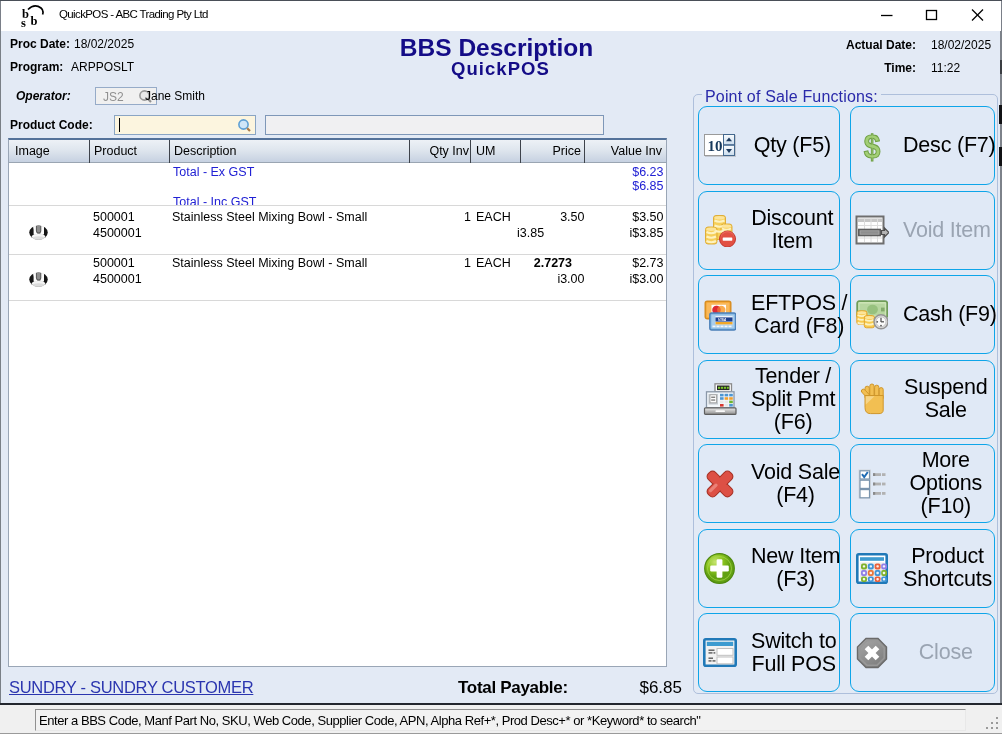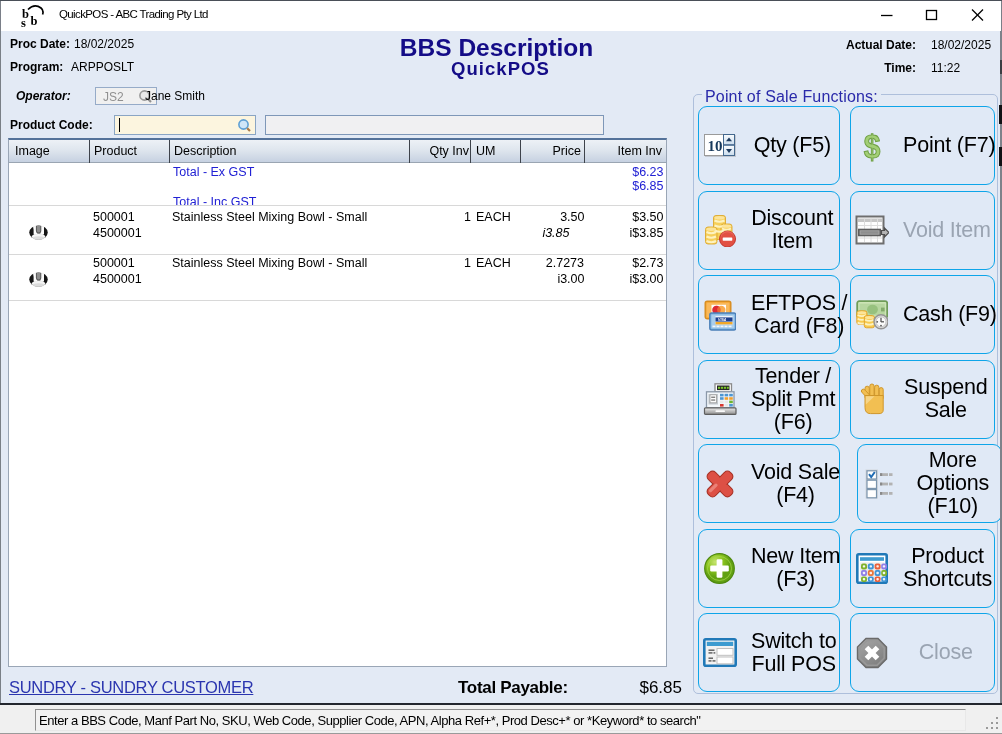--- a/index.html
+++ b/index.html
@@ -82,40 +82,40 @@
 <div class="tbox" style="left:248px; top:115px; width:339px; height:20px; background:#f0f0f2; border:1.5px solid #7e97b8;"></div>
 
 <div id="grid">
   <div id="ghead">
     <div class="hcell" style="left:6px;">Image</div>
     <div class="hcell" style="left:85px;">Product</div>
     <div class="hcell" style="left:165px;">Description</div>
     <div class="hcell" style="left:400px; width:60px; text-align:right;">Qty Inv</div>
     <div class="hcell" style="left:467px;">UM</div>
     <div class="hcell" style="left:508px; width:64px; text-align:right;">Price</div>
-    <div class="hcell" style="left:573px; width:80px; text-align:right;">Item Inv</div>
+    <div class="hcell" style="left:573px; width:80px; text-align:right;">Value Inv</div>
     <div class="hsep" style="left:80px;"></div>
     <div class="hsep" style="left:160px;"></div>
     <div class="hsep" style="left:400px;"></div>
     <div class="hsep" style="left:461px;"></div>
     <div class="hsep" style="left:511px;"></div>
     <div class="hsep" style="left:575px;"></div>
   </div>
   <div class="gtxt blue" style="left:164px; top:26px;">Total - Ex GST</div>
   <div class="gtxt blue" style="left:164px; top:56px;">Total - Inc GST</div>
   <div class="gtxt blue" style="left:553px; top:26px; width:101.5px; text-align:right;">$6.23</div>
   <div class="gtxt blue" style="left:553px; top:40px; width:101.5px; text-align:right;">$6.85</div>
   <div class="rsep" style="top:64.5px;"></div>
   <div class="gtxt" style="left:84px; top:71px;">500001</div>
   <div class="gtxt" style="left:84px; top:86.5px;">4500001</div>
   <div class="gtxt" style="left:163px; top:71px;">Stainless Steel Mixing Bowl - Small</div>
   <div class="gtxt" style="left:400px; top:71px; width:62px; text-align:right;">1</div>
   <div class="gtxt" style="left:467px; top:71px;">EACH</div>
   <div class="gtxt" style="left:500px; top:71px; width:75.5px; text-align:right;">3.50</div>
-  <div class="gtxt" style="left:485px; top:86.5px; width:75.5px; text-align:right;font-style:italic;">i3.85</div>
+  <div class="gtxt" style="left:508px; top:86.5px; width:75.5px; text-align:left;">i3.85</div>
   <div class="gtxt" style="left:553px; top:71px; width:101.5px; text-align:right;">$3.50</div>
   <div class="gtxt" style="left:553px; top:86.5px; width:101.5px; text-align:right;">i$3.85</div>
   <svg class="abs" style="left:20px; top:85px;" width="19" height="16" viewBox="0 0 19 16">
     <defs>
         <clipPath id="bc1">
           <ellipse cx="9.5" cy="7.6" rx="9.2" ry="7.2"></ellipse>
         </clipPath>
       </defs>
     <ellipse cx="9.5" cy="7.6" rx="9.2" ry="7.2" fill="#c4c4c4"></ellipse>
     <g clip-path="url(#bc1)">
@@ -129,21 +129,21 @@
       <ellipse cx="9.5" cy="14.4" rx="5.4" ry="1.9" fill="#8a8a8a"></ellipse>
       <ellipse cx="9.5" cy="13.2" rx="6" ry="2" fill="#dcdcdc"></ellipse>
     </g>
   </svg>
   <div class="rsep" style="top:113.5px;"></div>
   <div class="gtxt" style="left:84px; top:117px;">500001</div>
   <div class="gtxt" style="left:84px; top:132.5px;">4500001</div>
   <div class="gtxt" style="left:163px; top:117px;">Stainless Steel Mixing Bowl - Small</div>
   <div class="gtxt" style="left:400px; top:117px; width:62px; text-align:right;">1</div>
   <div class="gtxt" style="left:467px; top:117px;">EACH</div>
-  <div class="gtxt" style="left:512px; top:117px; width:63px; text-align:right;">2.7273</div>
+  <div class="gtxt" style="left:500px; top:117px; width:63px; text-align:right;font-weight:bold;">2.7273</div>
   <div class="gtxt" style="left:500px; top:132.5px; width:75.5px; text-align:right;">i3.00</div>
   <div class="gtxt" style="left:553px; top:117px; width:101.5px; text-align:right;">$2.73</div>
   <div class="gtxt" style="left:553px; top:132.5px; width:101.5px; text-align:right;">i$3.00</div>
   <svg class="abs" style="left:20px; top:131.5px;" width="19" height="16" viewBox="0 0 19 16">
     <defs>
         <clipPath id="bc2">
           <ellipse cx="9.5" cy="7.6" rx="9.2" ry="7.2"></ellipse>
         </clipPath>
       </defs>
     <ellipse cx="9.5" cy="7.6" rx="9.2" ry="7.2" fill="#c4c4c4"></ellipse>
@@ -195,21 +195,21 @@
     <div class="tx">Qty (F5)</div>
   </div>
 <div class="pbtn" style="left: 850px; top: 106px; width: 145px; height: 79px;">
     <div class="ic">
       <svg width="20" height="32" viewBox="0 0 20 32">
         <g transform="translate(10,0) scale(0.88,1)">
           <text x="-9.5" y="28" font-size="34" font-weight="bold" fill="#a3cf76" stroke="#6fa045" stroke-width="1.1">$</text>
         </g>
       </svg>
     </div>
-    <div class="tx">Point (F7)</div>
+    <div class="tx">Desc (F7)</div>
   </div>
 <div class="pbtn" style="left: 698px; top: 190.5px; width: 142px; height: 79px;">
     <div class="ic">
       <svg width="32" height="34" viewBox="0 0 32 34">
         <g stroke="#dca82e" stroke-width="0.9">
           <rect x="9.5" y="2.5" width="12" height="24" rx="2.5" fill="#f6cf5a"></rect>
           <rect x="17" y="11" width="11" height="15" rx="2.5" fill="#f6cf5a"></rect>
           <rect x="1.5" y="14" width="11.5" height="17" rx="2.5" fill="#f6cf5a"></rect>
         </g>
         <g stroke="#fdf2c0" stroke-width="2" fill="none">
@@ -388,21 +388,21 @@
           </g>
           <g transform="rotate(-45)">
             <rect x="-14.8" y="-4.3" width="29.6" height="8.6" rx="3.5" fill="#dd5045"></rect>
             <rect x="-13" y="-3.6" width="11" height="3.2" rx="1.6" fill="#ea8177"></rect>
           </g>
         </g>
       </svg>
     </div>
     <div class="tx">Void Sale<br>(F4)</div>
   </div>
-<div class="pbtn" style="left: 850px; top: 444px; width: 145px; height: 79px; margin-left: 7px;">
+<div class="pbtn" style="left: 850px; top: 444px; width: 145px; height: 79px;">
     <div class="ic">
       <svg width="28" height="30" viewBox="0 0 28 30">
         <rect x="0.5" y="0.5" width="12.5" height="29" fill="#c9c9c9" opacity="0.55"></rect>
         <g fill="#fff" stroke="#7a94ad" stroke-width="1.2">
           <rect x="2" y="1.8" width="9.5" height="8.2"></rect>
           <rect x="2" y="11.2" width="9.5" height="8.2"></rect>
           <rect x="2" y="20.6" width="9.5" height="8.2"></rect>
         </g>
         <path d="M4 5.2 L6.2 8 L9.8 3" stroke="#1f6cb4" stroke-width="2" fill="none"></path>
         <g fill="#b2b2b2">

